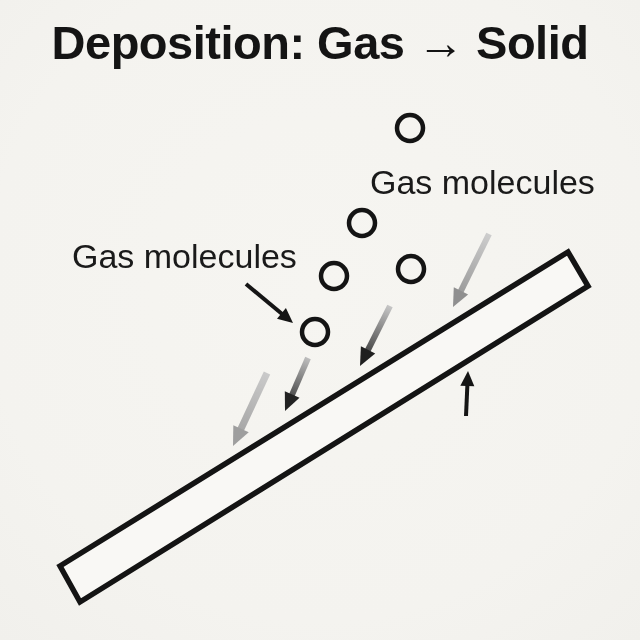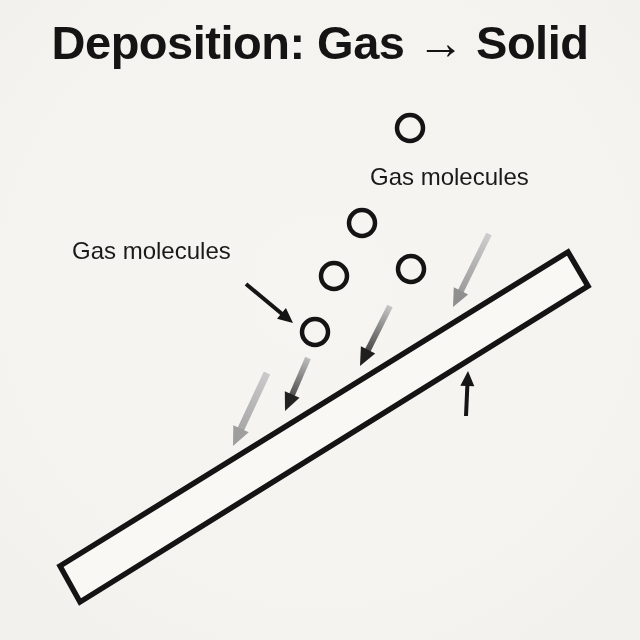--- a/index.html
+++ b/index.html
@@ -28,21 +28,21 @@
     text-align: center;
     font-size: 47px;
     font-weight: bold;
     letter-spacing: -0.5px;
     color: #141414;
     line-height: 1.15;
     white-space: nowrap;
   }
   .label {
     position: absolute;
-    font-size: 24px;
+    font-size: 34px;
     font-weight: 400;
     color: #1a1a1a;
     line-height: 1;
     white-space: nowrap;
   }
   .label-gas-right { left: 370px; top: 165px; }
   .label-gas-left  { left: 72px;  top: 239px; }
   .label-solid     { left: 412px; top: 419px; }
 </style>
 </head>

